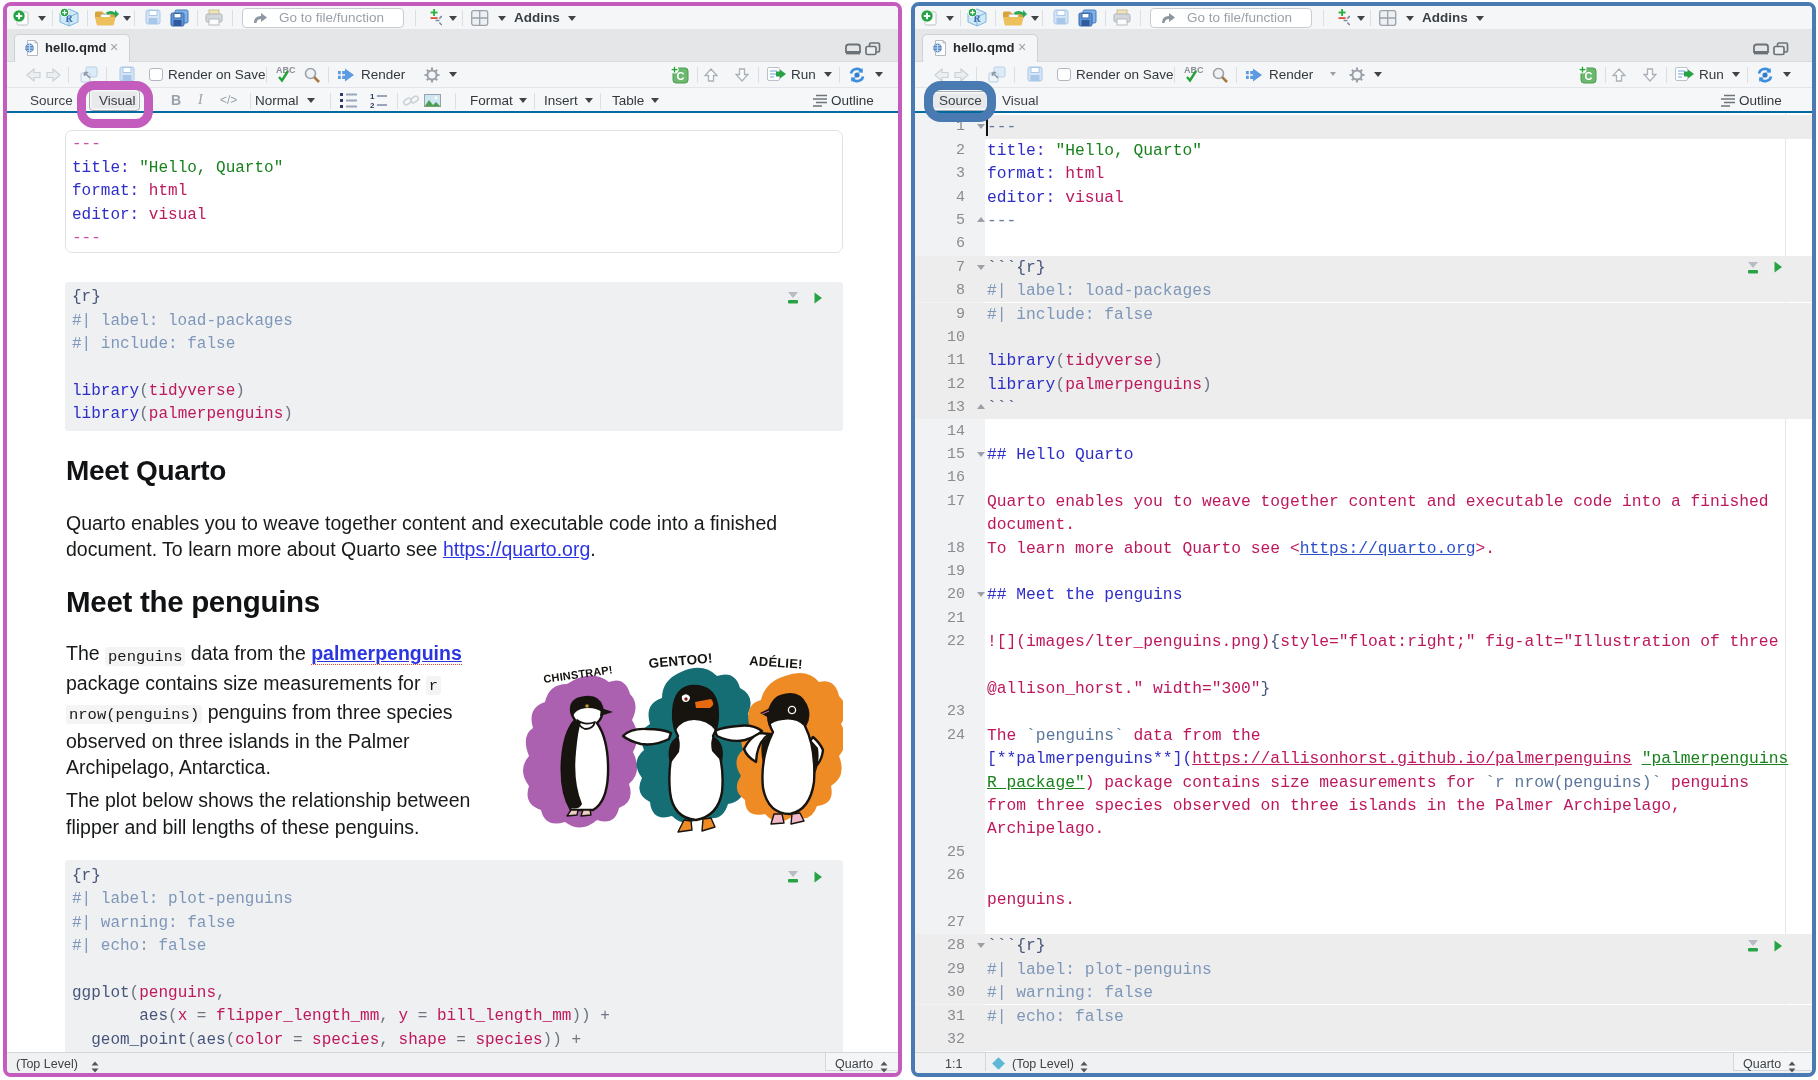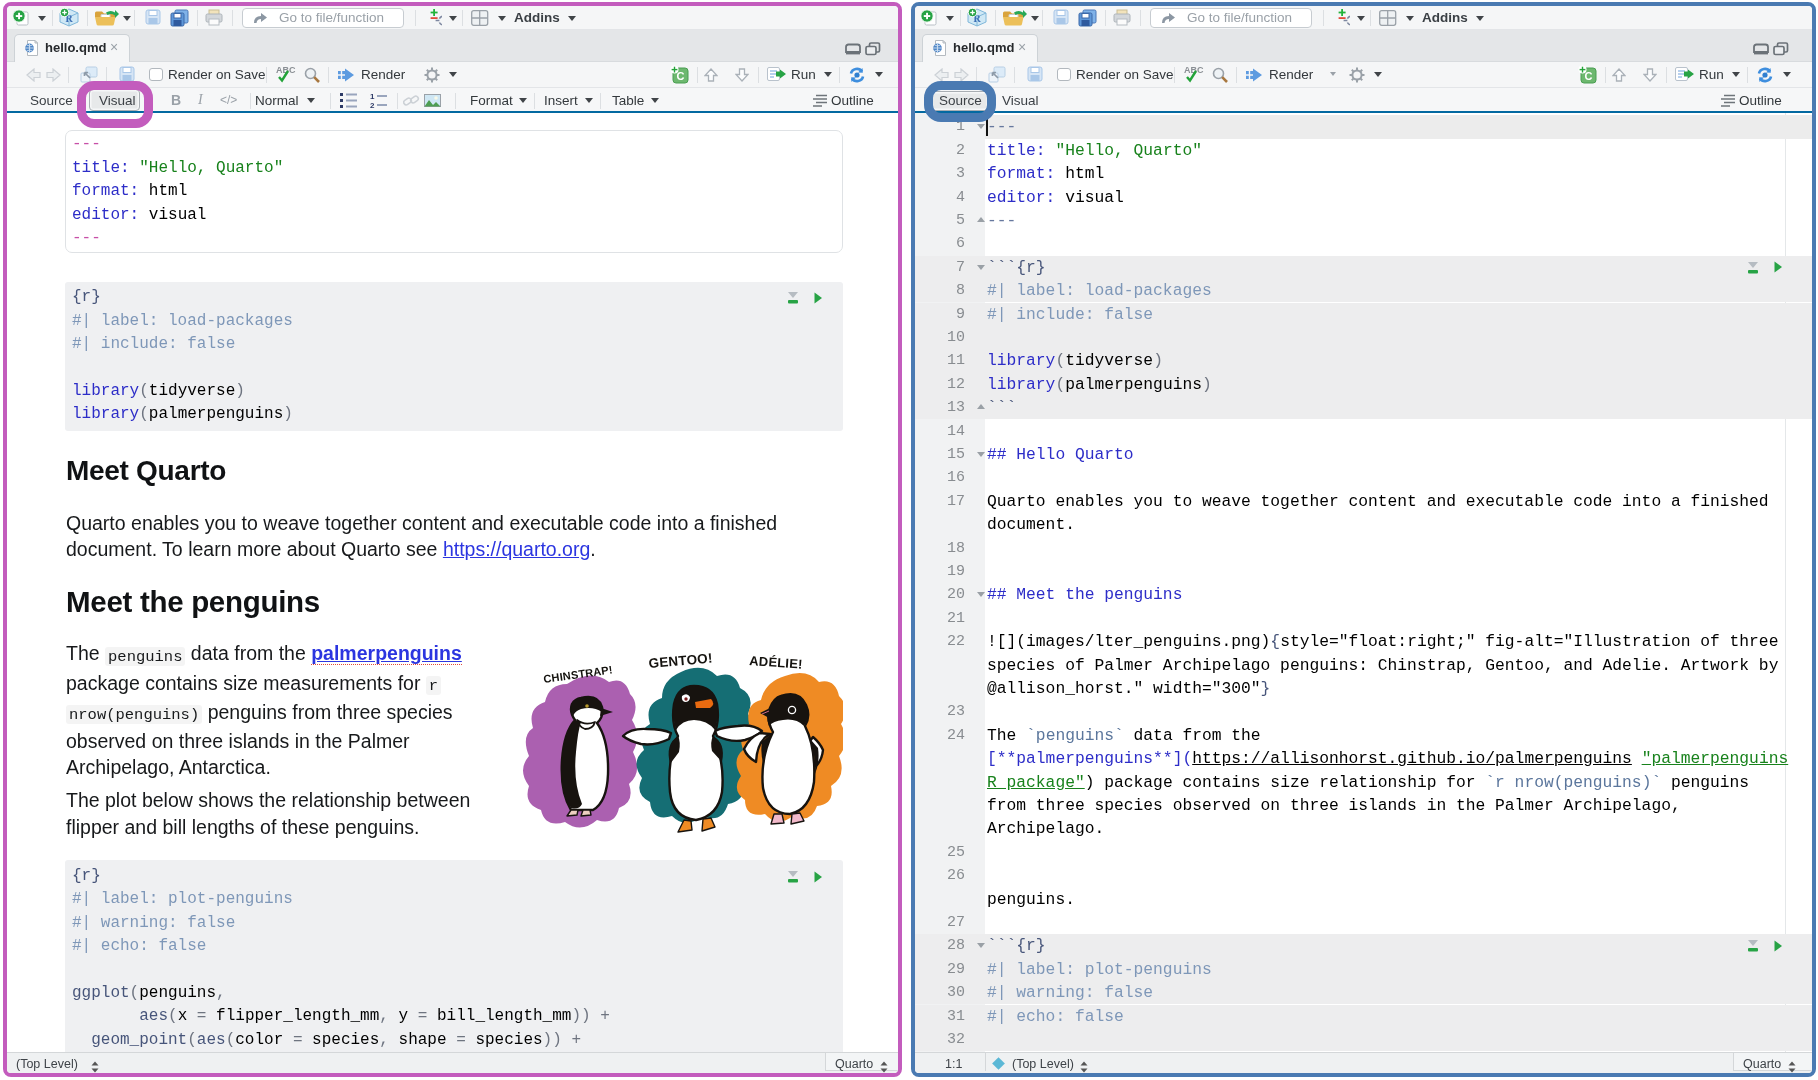--- a/index.html
+++ b/index.html
@@ -10,21 +10,21 @@
 .row2{position:absolute;left:0;right:0;top:56px;height:26px;background:#f5f6f7;border-bottom:1px solid #e3e5e8}
 .row3{position:absolute;left:0;right:0;top:82px;height:25px;background:#f6f7f8;border-bottom:2px solid #0369a1}
 .editor{position:absolute;left:0;right:0;top:107px;height:939px;background:#fff;overflow:hidden}
 .sbar{position:absolute;left:0;right:0;top:1046px;bottom:0;background:#eff1f2;border-top:1px solid #d4d7d9}
 .sep{position:absolute;top:4px;width:1px;height:16px;background:#dcdfe2}
 .sep2{position:absolute;top:5px;width:1px;height:16px;background:#dcdfe2}
 .caret{position:absolute;width:0;height:0;border-left:4px solid transparent;border-right:4px solid transparent;border-top:5px solid #404448}
 .ui{position:absolute;font-size:13.5px;color:#33383c;white-space:nowrap}
 .mono{font-family:"Liberation Mono",monospace;font-size:16.3px;line-height:23.4px;white-space:pre}
 .k{color:#2d2dc8}.g{color:#18821c}.pp{color:#6e7480}.sl{color:#47557a}.op{color:#7e97b8}
-.h2c{color:#2d2dc8}.bt{color:#5b769c}.bk{color:#000000}.yd{color:#66789e}
+.h2c{color:#2d2dc8}.bt{color:#5b769c}.bk{color:#be185d}.yd{color:#66789e}
 .ring{position:absolute;border-radius:17px;z-index:40}
 .num{position:absolute;width:50px;text-align:right;color:#888c90;font-family:"Liberation Mono",monospace;font-size:15px;line-height:23.4px}
 .fold{position:absolute;width:0;height:0}
 .prose{font-size:19.5px;color:#17191b;letter-spacing:0px;white-space:nowrap}
 </style></head>
 <body>
 <div class="panel" style="left:3px;width:899px;border:4px solid #c35cbd">
 <div class="row1">
       <svg class="abs" style="left:5px;top:3px" width="17" height="17" viewBox="0 0 17 17">
         <rect x="5" y="3" width="11" height="13" rx="1.5" fill="#fff" stroke="#b9bfc6"></rect>
@@ -619,34 +619,34 @@
       <div class="abs mono" style="left:72px;top:283.1px"><span class="sl">```</span></div>
       <span class="num" style="left:0;top:306.5px">14</span>
       <span class="num" style="left:0;top:329.9px">15</span>
       <span class="fold" style="left:62px;top:338.9px;border-left:4.5px solid transparent;border-right:4.5px solid transparent;border-top:5.5px solid #9aa0a6"></span>
       <div class="abs mono" style="left:72px;top:329.9px"><span class="h2c">## Hello Quarto</span></div>
       <span class="num" style="left:0;top:353.3px">16</span>
       <span class="num" style="left:0;top:376.7px">17</span>
       <div class="abs mono" style="left:72px;top:376.7px"><span class="bk">Quarto enables you to weave together content and executable code into a finished</span></div>
       <div class="abs mono" style="left:72px;top:400.1px"><span class="bk">document.</span></div>
       <span class="num" style="left:0;top:423.5px">18</span>
+      <div class="abs mono" style="left:72px;top:423.5px"><span class="bk">To learn more about Quarto see &lt;</span><span style="color:#2b50c8;text-decoration:underline">https://quarto.org</span><span class="bk">&gt;.</span></div>
       <span class="num" style="left:0;top:446.9px">19</span>
       <span class="num" style="left:0;top:470.3px">20</span>
       <span class="fold" style="left:62px;top:479.3px;border-left:4.5px solid transparent;border-right:4.5px solid transparent;border-top:5.5px solid #9aa0a6"></span>
       <div class="abs mono" style="left:72px;top:470.3px"><span class="h2c">## Meet the penguins</span></div>
       <span class="num" style="left:0;top:493.7px">21</span>
       <span class="num" style="left:0;top:517.1px">22</span>
       <div class="abs mono" style="left:72px;top:517.1px"><span class="bk">![](images/lter_penguins.png)</span><span class="sl">{</span><span class="bk">style="float:right;" fig-alt="Illustration of three</span></div>
-      <div class="abs mono" style="left:72px;top:540.5px"><span class="bk">species of Palmer Archipelago penguins: Chinstrap, Gentoo, and Adelie. Artwork by</span></div>
       <div class="abs mono" style="left:72px;top:563.9px"><span class="bk">@allison_horst." width="300"</span><span class="sl">}</span></div>
       <span class="num" style="left:0;top:587.3px">23</span>
       <span class="num" style="left:0;top:610.7px">24</span>
       <div class="abs mono" style="left:72px;top:610.7px"><span class="bk">The </span><span class="bt">`penguins`</span><span class="bk"> data from the</span></div>
       <div class="abs mono" style="left:72px;top:634.1px"><span class="h2c">[**palmerpenguins**](</span><span class="bk" style="text-decoration:underline">https://allisonhorst.github.io/palmerpenguins</span> <span class="g" style="text-decoration:underline">"palmerpenguins</span></div>
-      <div class="abs mono" style="left:72px;top:657.5px"><span class="g" style="text-decoration:underline">R package"</span><span class="bk">) package contains size relationship for </span><span class="bt">`r nrow(penguins)`</span><span class="bk"> penguins</span></div>
+      <div class="abs mono" style="left:72px;top:657.5px"><span class="g" style="text-decoration:underline">R package"</span><span class="bk">) package contains size measurements for </span><span class="bt">`r nrow(penguins)`</span><span class="bk"> penguins</span></div>
       <div class="abs mono" style="left:72px;top:680.9px"><span class="bk">from three species observed on three islands in the Palmer Archipelago,</span></div>
       <div class="abs mono" style="left:72px;top:704.3px"><span class="bk">Archipelago.</span></div>
       <span class="num" style="left:0;top:727.7px">25</span>
       <span class="num" style="left:0;top:751.1px">26</span>
       <div class="abs mono" style="left:72px;top:774.5px"><span class="bk">penguins.</span></div>
       <span class="num" style="left:0;top:797.9px">27</span>
       <span class="num" style="left:0;top:821.3px">28</span>
       <span class="fold" style="left:62px;top:830.3px;border-left:4.5px solid transparent;border-right:4.5px solid transparent;border-top:5.5px solid #9aa0a6"></span>
       <div class="abs mono" style="left:72px;top:821.3px"><span class="sl">```{r}</span></div>
       <span class="num" style="left:0;top:844.7px">29</span>

